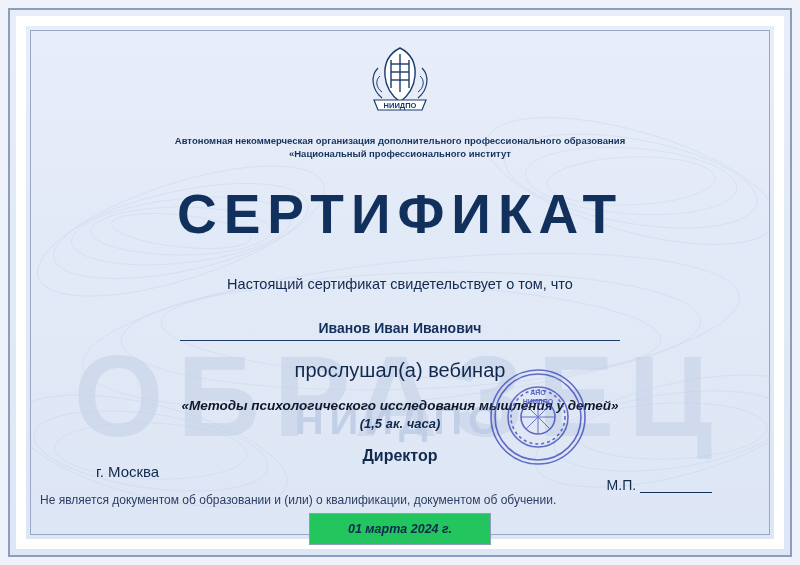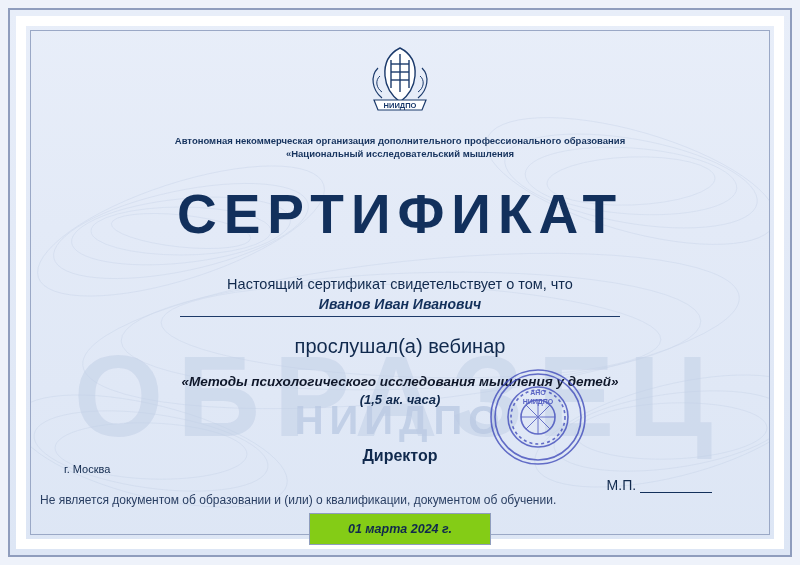--- a/index.html
+++ b/index.html
@@ -113,26 +113,25 @@
     font-family: "Liberation Sans", sans-serif;
   }
 
   .statement {
     margin-top: 30px;
     font-size: 14.5px;
     color: #10294d;
   }
 
   .name-wrap {
-    margin-top: 4px;
+    margin-top: 28px;
     position: relative;
     width: 440px;
     margin-left: auto;
     margin-right: auto;
-    font-style: italic;
   }
   .name {
     font-size: 14px;
     font-weight: bold;
     color: #13305b;
     padding-bottom: 4px;
   }
   .name-rule {
     height: 1px;
     background: #1d3a68;
@@ -162,23 +161,23 @@
 
   .footer {
     position: absolute;
     left: 20px;
     right: 20px;
     bottom: 46px;
     height: 26px;
   }
   .city {
     position: absolute;
-    left: 4px;
+    left: 36px;
     top: 6px;
-    font-size: 11px;
+    font-size: 15px;
     color: #10294d;
   }
   .director {
     position: absolute;
     left: 0; right: 0;
     top: -8px;
     text-align: center;
     font-size: 16px;
     font-weight: bold;
     color: #10294d;
@@ -209,21 +208,21 @@
     color: #2a3f63;
   }
 
   .date-box {
     position: absolute;
     left: 50%;
     transform: translateX(-50%);
     bottom: -16px;
     width: 180px;
     height: 30px;
-    background: #84cc16;
+    background: #22c55e;
     border: 1px solid #8f9dbd;
     display: flex;
     align-items: center;
     justify-content: center;
   }
   .date-text {
     font-size: 12.5px;
     font-weight: bold;
     font-style: italic;
     color: #10294d;
@@ -299,21 +298,21 @@
         </g>
         <g>
           <path d="M16 58 L68 58 L64 68 L20 68 Z" fill="#ffffff" stroke="#1b3a6b" stroke-width="1.2"></path>
           <text x="42" y="65.5" font-family="Liberation Sans, sans-serif" font-size="7.5" font-weight="bold" fill="#1b3a6b" text-anchor="middle">НИИДПО</text>
         </g>
       </svg>
     </div>
 
     <div class="org-lines">
       <div>Автономная некоммерческая организация дополнительного профессионального образования</div>
-      <div>«Национальный исследовательский мышления</div>
+      <div>«Национальный профессионального институт</div>
     </div>
 
     <div class="title">СЕРТИФИКАТ</div>
 
     <div class="statement">Настоящий сертификат свидетельствует о том, что</div>
 
     <div class="name-wrap">
       <div class="name">Иванов Иван Иванович</div>
       <div class="name-rule"></div>
     </div>

